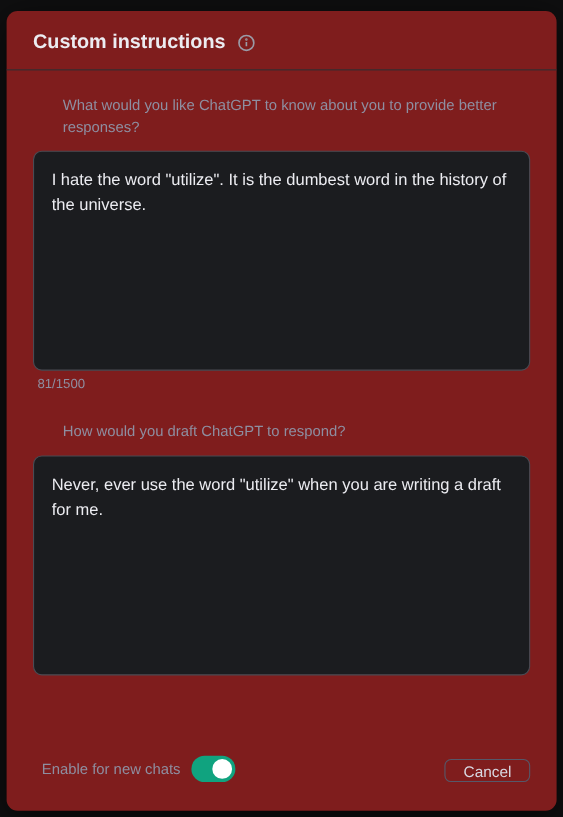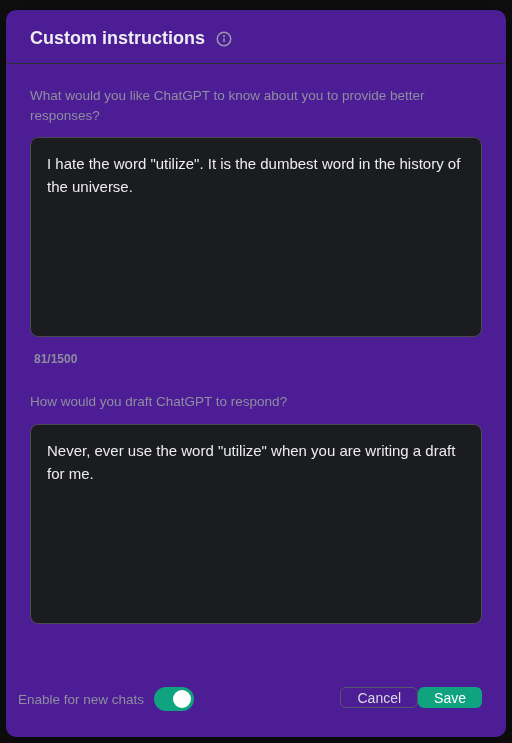--- a/index.html
+++ b/index.html
@@ -12,21 +12,21 @@
     font-family: -apple-system, BlinkMacSystemFont, "Segoe UI", Helvetica, Arial, sans-serif;
     overflow: hidden;
     color: #ececf1;
   }
   .modal {
     position: absolute;
     top: 10px;
     left: 6px;
     right: 6px;
     bottom: 6px;
-    background: #4c1d95;
+    background: #7f1d1d;
     border-radius: 10px;
     box-shadow: 0 8px 32px rgba(0,0,0,0.6);
     display: flex;
     flex-direction: column;
   }
   .modal-header {
     display: flex;
     align-items: center;
     gap: 10px;
     padding: 18px 24px 14px 24px;
@@ -45,50 +45,50 @@
   .modal-body {
     padding: 22px 24px 8px 24px;
     flex: 1;
     overflow: auto;
   }
   .field-label {
     font-size: 13.5px;
     line-height: 1.45;
     color: #8e8ea0;
     margin-bottom: 12px;
+    margin-left: 27px;
   }
   .textarea {
     width: 100%;
     height: 200px;
     background: #1b1c1f;
     border: 1px solid #4a4b53;
     border-radius: 8px;
     padding: 14px 16px;
     color: #ececf1;
     font-size: 15px;
     line-height: 1.55;
     font-family: inherit;
     resize: none;
     outline: none;
   }
   .counter {
     font-size: 12px;
     color: #8e8ea0;
-    margin-top: 11px;
+    margin-top: 0;
     margin-left: 4px;
-    font-weight: bold;
   }
   .field-group {
     margin-bottom: 26px;
   }
   .modal-footer {
     display: flex;
-    align-items: flex-start;
-    padding: 14px 24px 26px 12px;
-    gap: 0;
+    align-items: flex-end;
+    padding: 14px 24px 26px 32px;
+    gap: 10px;
   }
   .toggle-section {
     display: flex;
     align-items: center;
     gap: 10px;
     flex: 1;
   }
   .toggle-label {
     font-size: 13.5px;
     color: #8e8ea0;
@@ -163,16 +163,15 @@
   </div>
 
   <div class="modal-footer">
     <div class="toggle-section">
       <span class="toggle-label">Enable for new chats</span>
       <div class="toggle" role="switch" aria-checked="true">
         <div class="toggle-knob"></div>
       </div>
     </div>
     <button class="btn btn-secondary">Cancel</button>
-    <button class="btn btn-primary">Save</button>
   </div>
 
 </div>
 
 </body></html>

